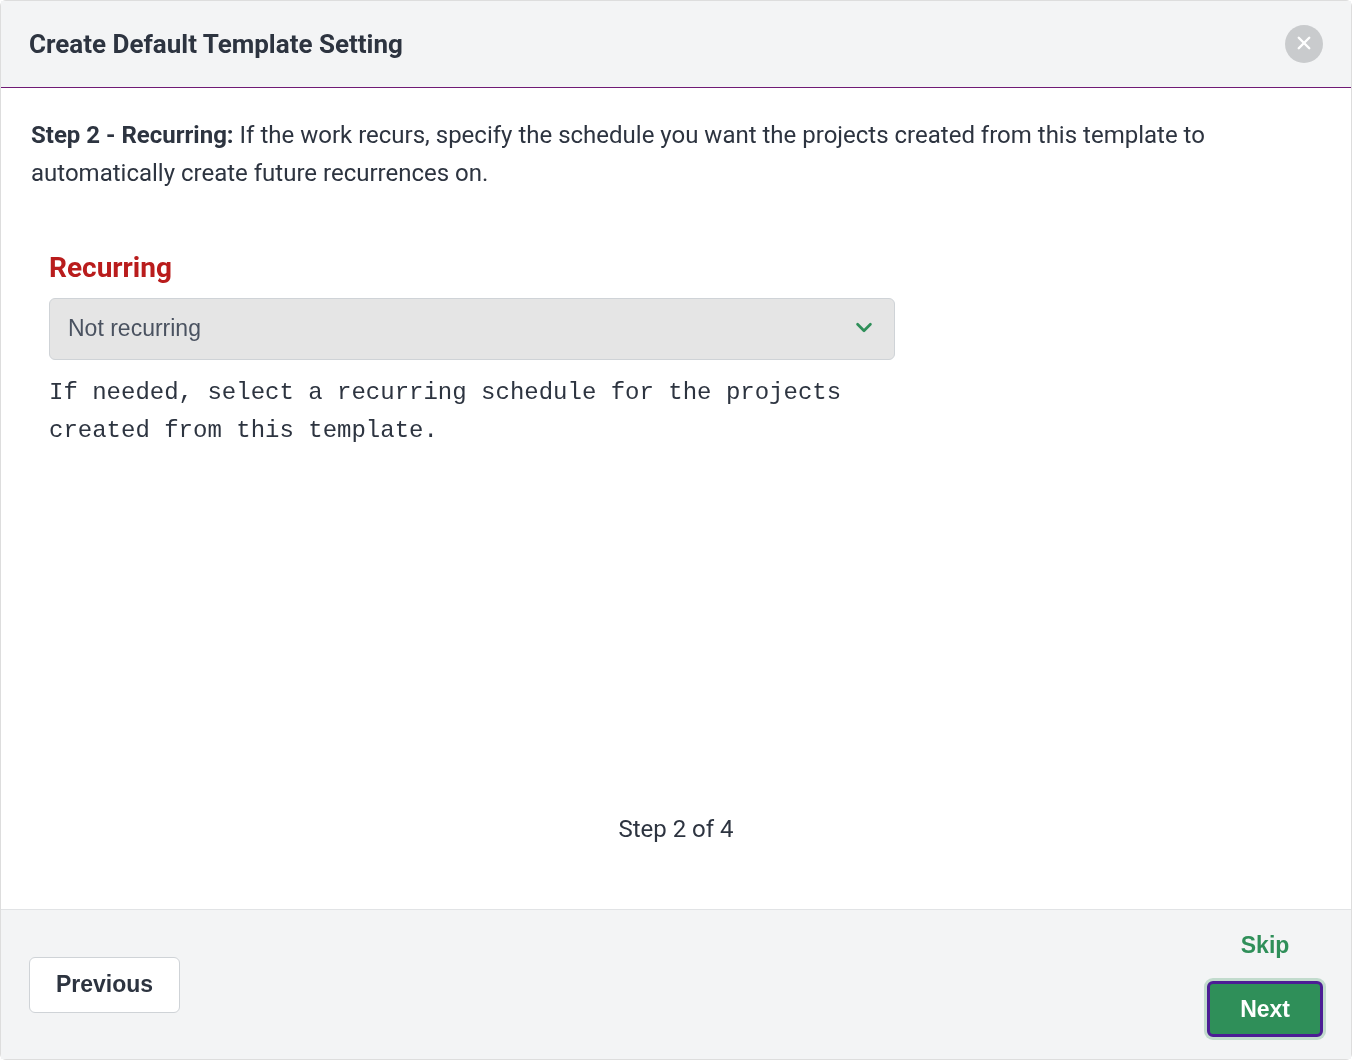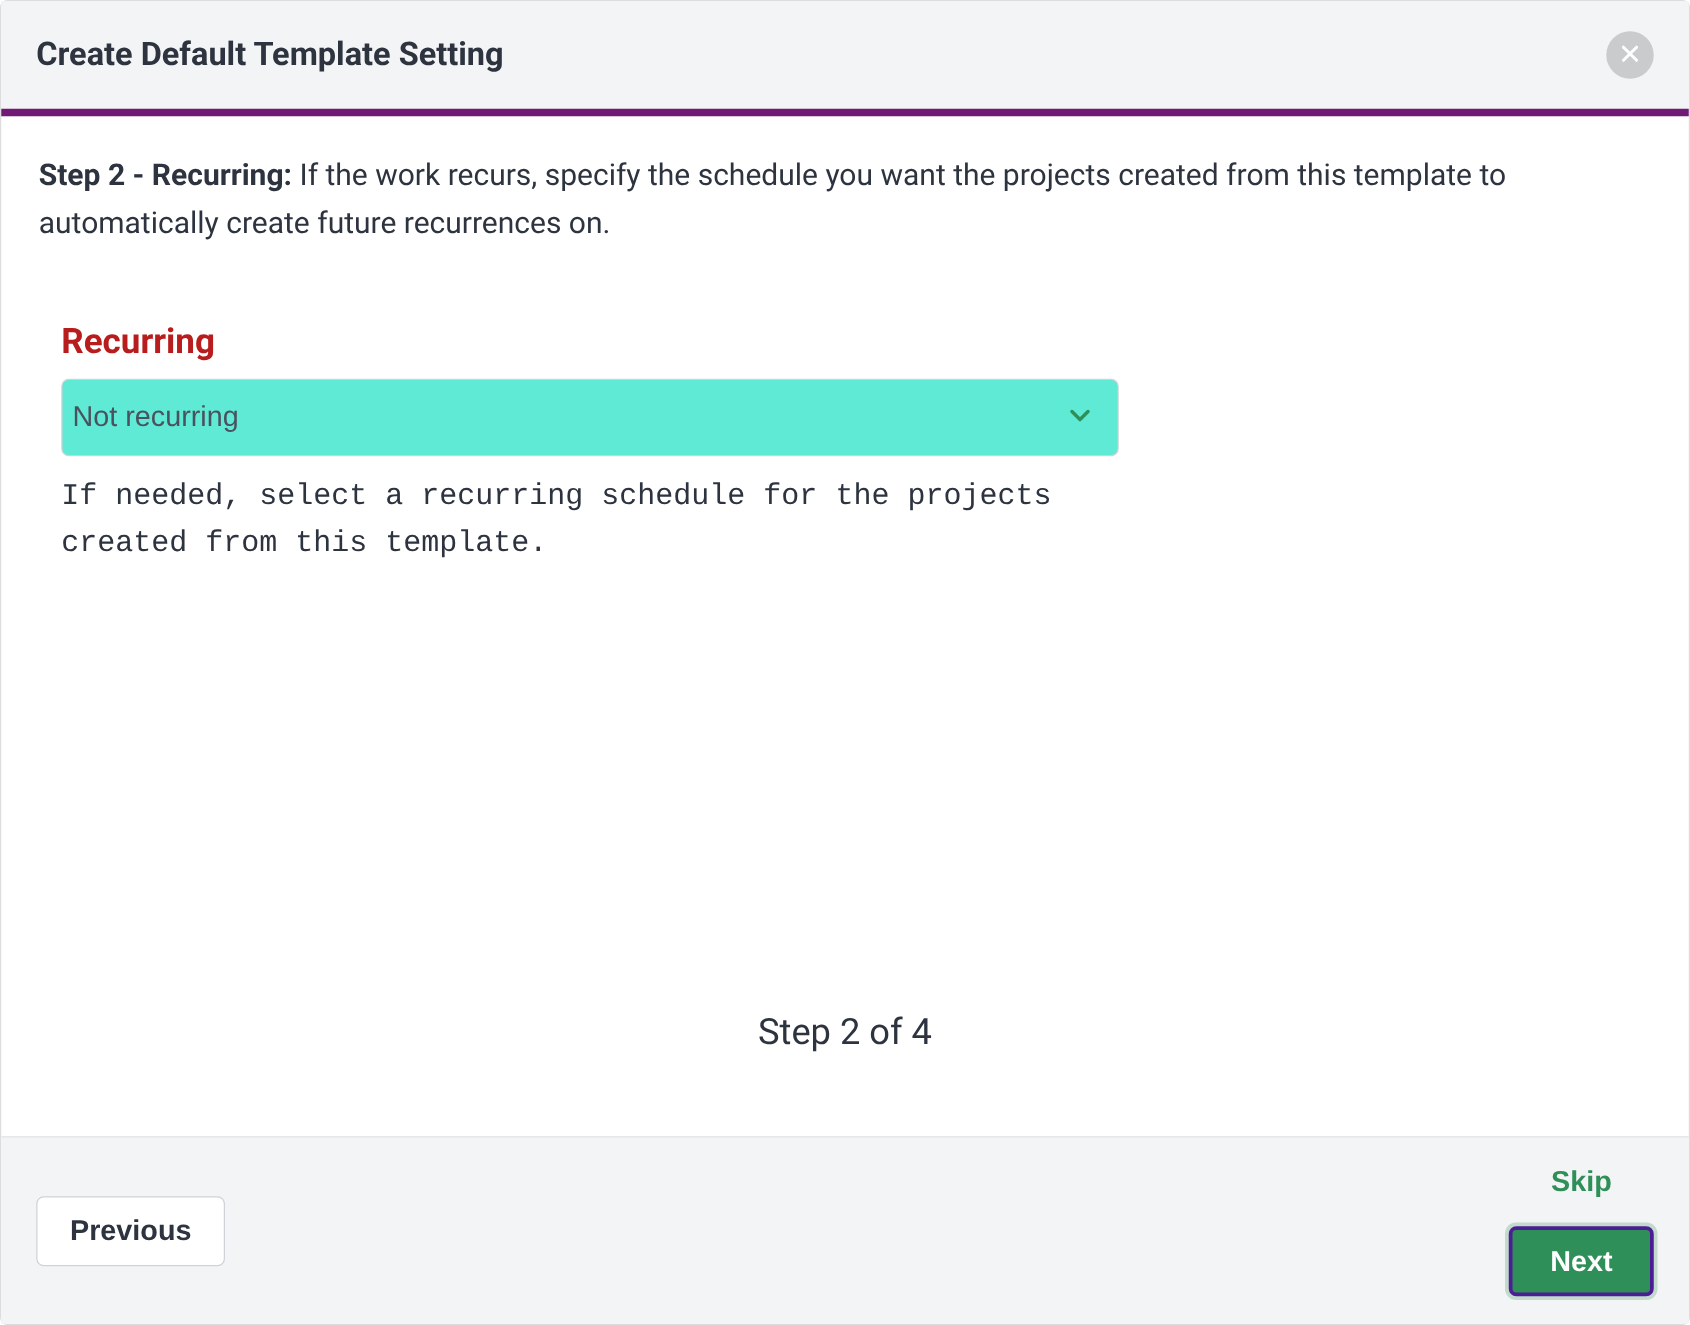--- a/index.html
+++ b/index.html
@@ -20,21 +20,21 @@
       border: 1px solid #ddd;
       border-radius: 6px;
       display: flex;
       flex-direction: column;
       background: #fff;
       position: relative;
     }
     .modal-header {
       background: #f3f4f5;
       padding: 24px 28px;
-      border-bottom: 6px solid #701a75;
+      border-bottom: 1px solid #701a75;
       display: flex;
       align-items: center;
       justify-content: space-between;
     }
     .modal-title {
       font-size: 26px;
       font-weight: 700;
       color: #2d3440;
     }
     .close-btn {
@@ -83,22 +83,22 @@
     .select-wrap {
       position: relative;
       width: 846px;
       margin-bottom: 14px;
     }
     .select {
       width: 100%;
       height: 62px;
       border: 1px solid #cfd3d7;
       border-radius: 6px;
-      background: #5eead4;
-      padding: 0 56px 0 8px;
+      background: #e5e5e5;
+      padding: 0 56px 0 18px;
       font-size: 23px;
       color: #4a5260;
       text-align: left;
       cursor: pointer;
       display: flex;
       align-items: center;
     }
     .select-chevron {
       position: absolute;
       right: 20px;
@@ -111,21 +111,21 @@
       height: 22px;
     }
     .helper-text {
       font-size: 24px;
       line-height: 1.6;
       color: #2d3440;
       font-family: Liberation Mono, monospace;
     }
     .step-indicator {
       text-align: center;
-      font-size: 29px;
+      font-size: 24px;
       color: #2d3440;
       padding: 0 0 38px 0;
     }
     .modal-footer {
       background: #f3f4f5;
       border-top: 1px solid #e1e3e5;
       padding: 22px 28px;
       display: flex;
       align-items: center;
       justify-content: space-between;

